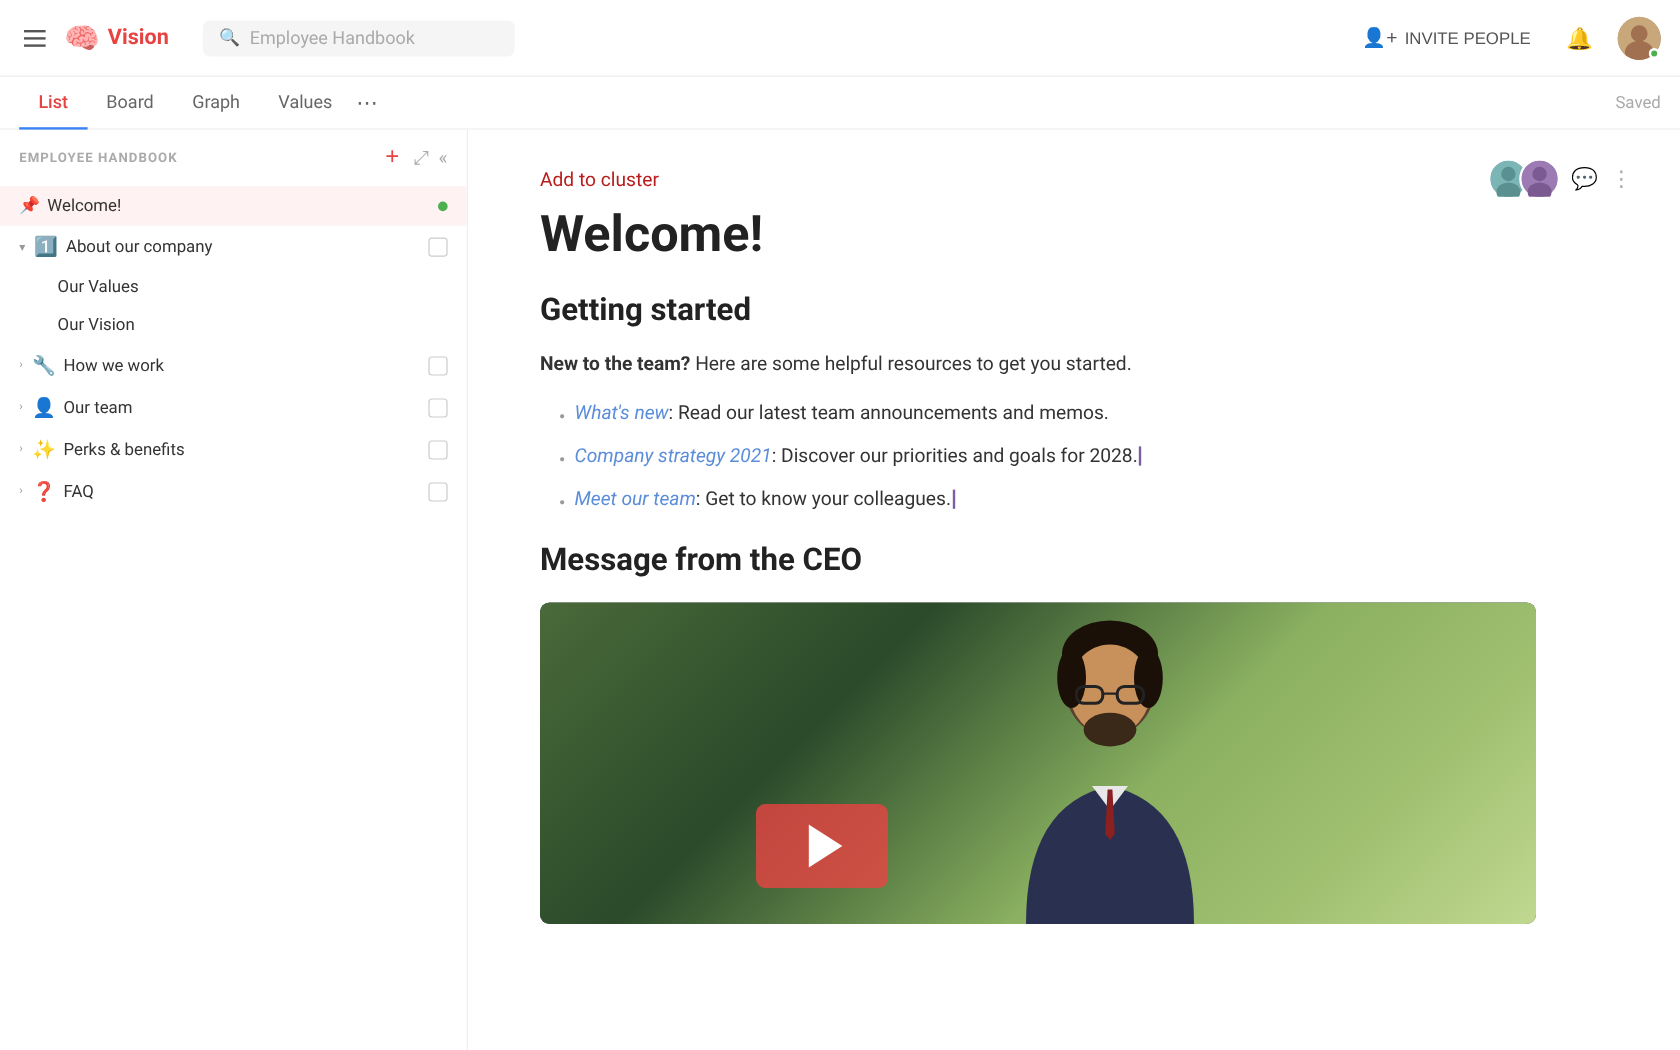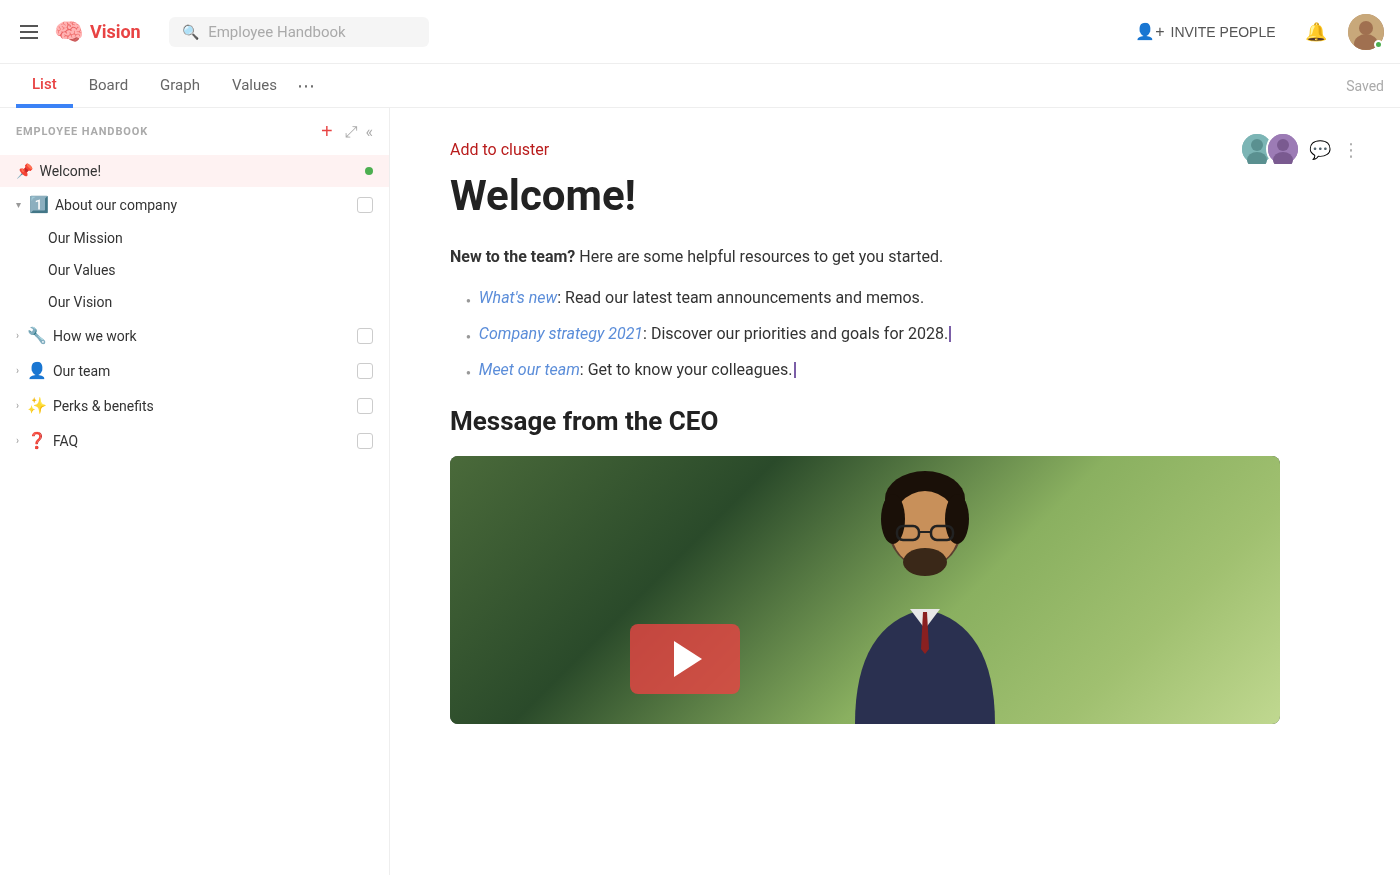--- a/index.html
+++ b/index.html
@@ -36,21 +36,21 @@
     .avatar-online { position: absolute; bottom: 1px; right: 1px; width: 9px; height: 9px; background: #4caf50; border-radius: 50%; border: 2px solid #fff; }
 
     
     .tabbar {
       display: flex; align-items: center; height: 44px; padding: 0 16px; border-bottom: 1px solid #eee; flex-shrink: 0;
     }
     .tab {
       padding: 0 16px; height: 44px; display: flex; align-items: center; font-size: 15px; color: #666;
       cursor: pointer; border-bottom: 2px solid transparent; margin-bottom: -1px;
     }
-    .tab.active { color: #e84343; border-bottom: 4px solid #3b82f6; font-weight: 500; }
+    .tab.active { color: #e84343; border-bottom: 2px solid #3b82f6; font-weight: 500; }
     .tab-more { margin-left: 4px; cursor: pointer; color: #666; font-size: 18px; }
     .saved-label { margin-left: auto; color: #aaa; font-size: 14px; }
 
     
     .main { display: flex; flex: 1; overflow: hidden; }
 
     
     .sidebar { width: 390px; flex-shrink: 0; border-right: 1px solid #eee; display: flex; flex-direction: column; overflow-y: auto; }
     .sidebar-header {
       display: flex; align-items: center; padding: 12px 16px; gap: 8px; flex-shrink: 0;
@@ -176,23 +176,20 @@
       <span class="item-pin">📌</span>
       <span>Welcome!</span>
       <span class="item-dot"></span>
     </div>
 
     <div class="sidebar-item">
       <span class="chevron">▾</span>
       <span class="item-emoji">1️⃣</span>
       <span>About our company</span>
       <span class="item-checkbox"></span>
-    </div>
-    <div class="sidebar-item sidebar-subitem">
-      <span>Our Mission</span>
     </div>
     <div class="sidebar-item sidebar-subitem">
       <span>Our Values</span>
     </div>
     <div class="sidebar-item sidebar-subitem">
       <span>Our Vision</span>
     </div>
 
     <div class="sidebar-item">
       <span class="chevron">›</span>
@@ -245,20 +242,21 @@
       <span class="comment-icon">💬</span>
       <span class="more-icon">⋮</span>
     </div>
 
     <div>
       <span style="font-size:16px; color:#b91c1c;">Add to cluster</span>
     </div>
 
     <h1 class="doc-title">Welcome!</h1>
 
+    <h2 class="section-title">Getting started</h2>
 
     <p class="intro-text">
       <strong>New to the team?</strong><span> Here are some helpful resources to get you started.</span>
     </p>
 
     <ul class="bullet-list">
       <li>
         <span class="bullet-dot">●</span>
         <span>
           <a href="#">What's new</a><span>: Read our latest team announcements and memos.</span>

